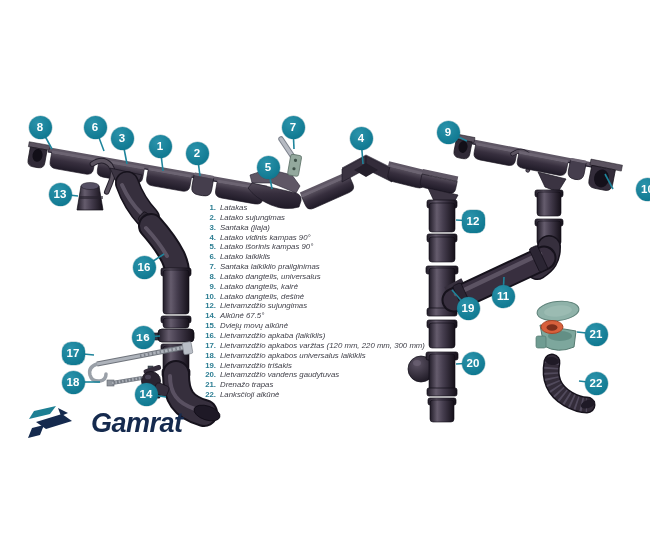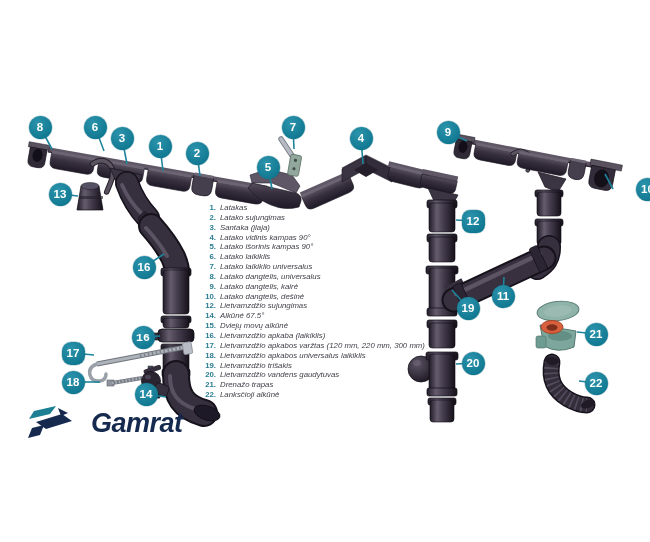--- a/index.html
+++ b/index.html
@@ -365,21 +365,21 @@
       <li>
         <span class="num">5.</span>
         <span class="lbl">Latako išorinis kampas 90°</span>
       </li>
       <li>
         <span class="num">6.</span>
         <span class="lbl">Latako laikiklis</span>
       </li>
       <li>
         <span class="num">7.</span>
-        <span class="lbl">Latako laikiklio universalus</span>
+        <span class="lbl">Santaka laikiklio prailginimas</span>
       </li>
       <li>
         <span class="num">8.</span>
         <span class="lbl">Latako dangtelis, universalus</span>
       </li>
       <li>
         <span class="num">9.</span>
         <span class="lbl">Latako dangtelis, kairė</span>
       </li>
       <li>

